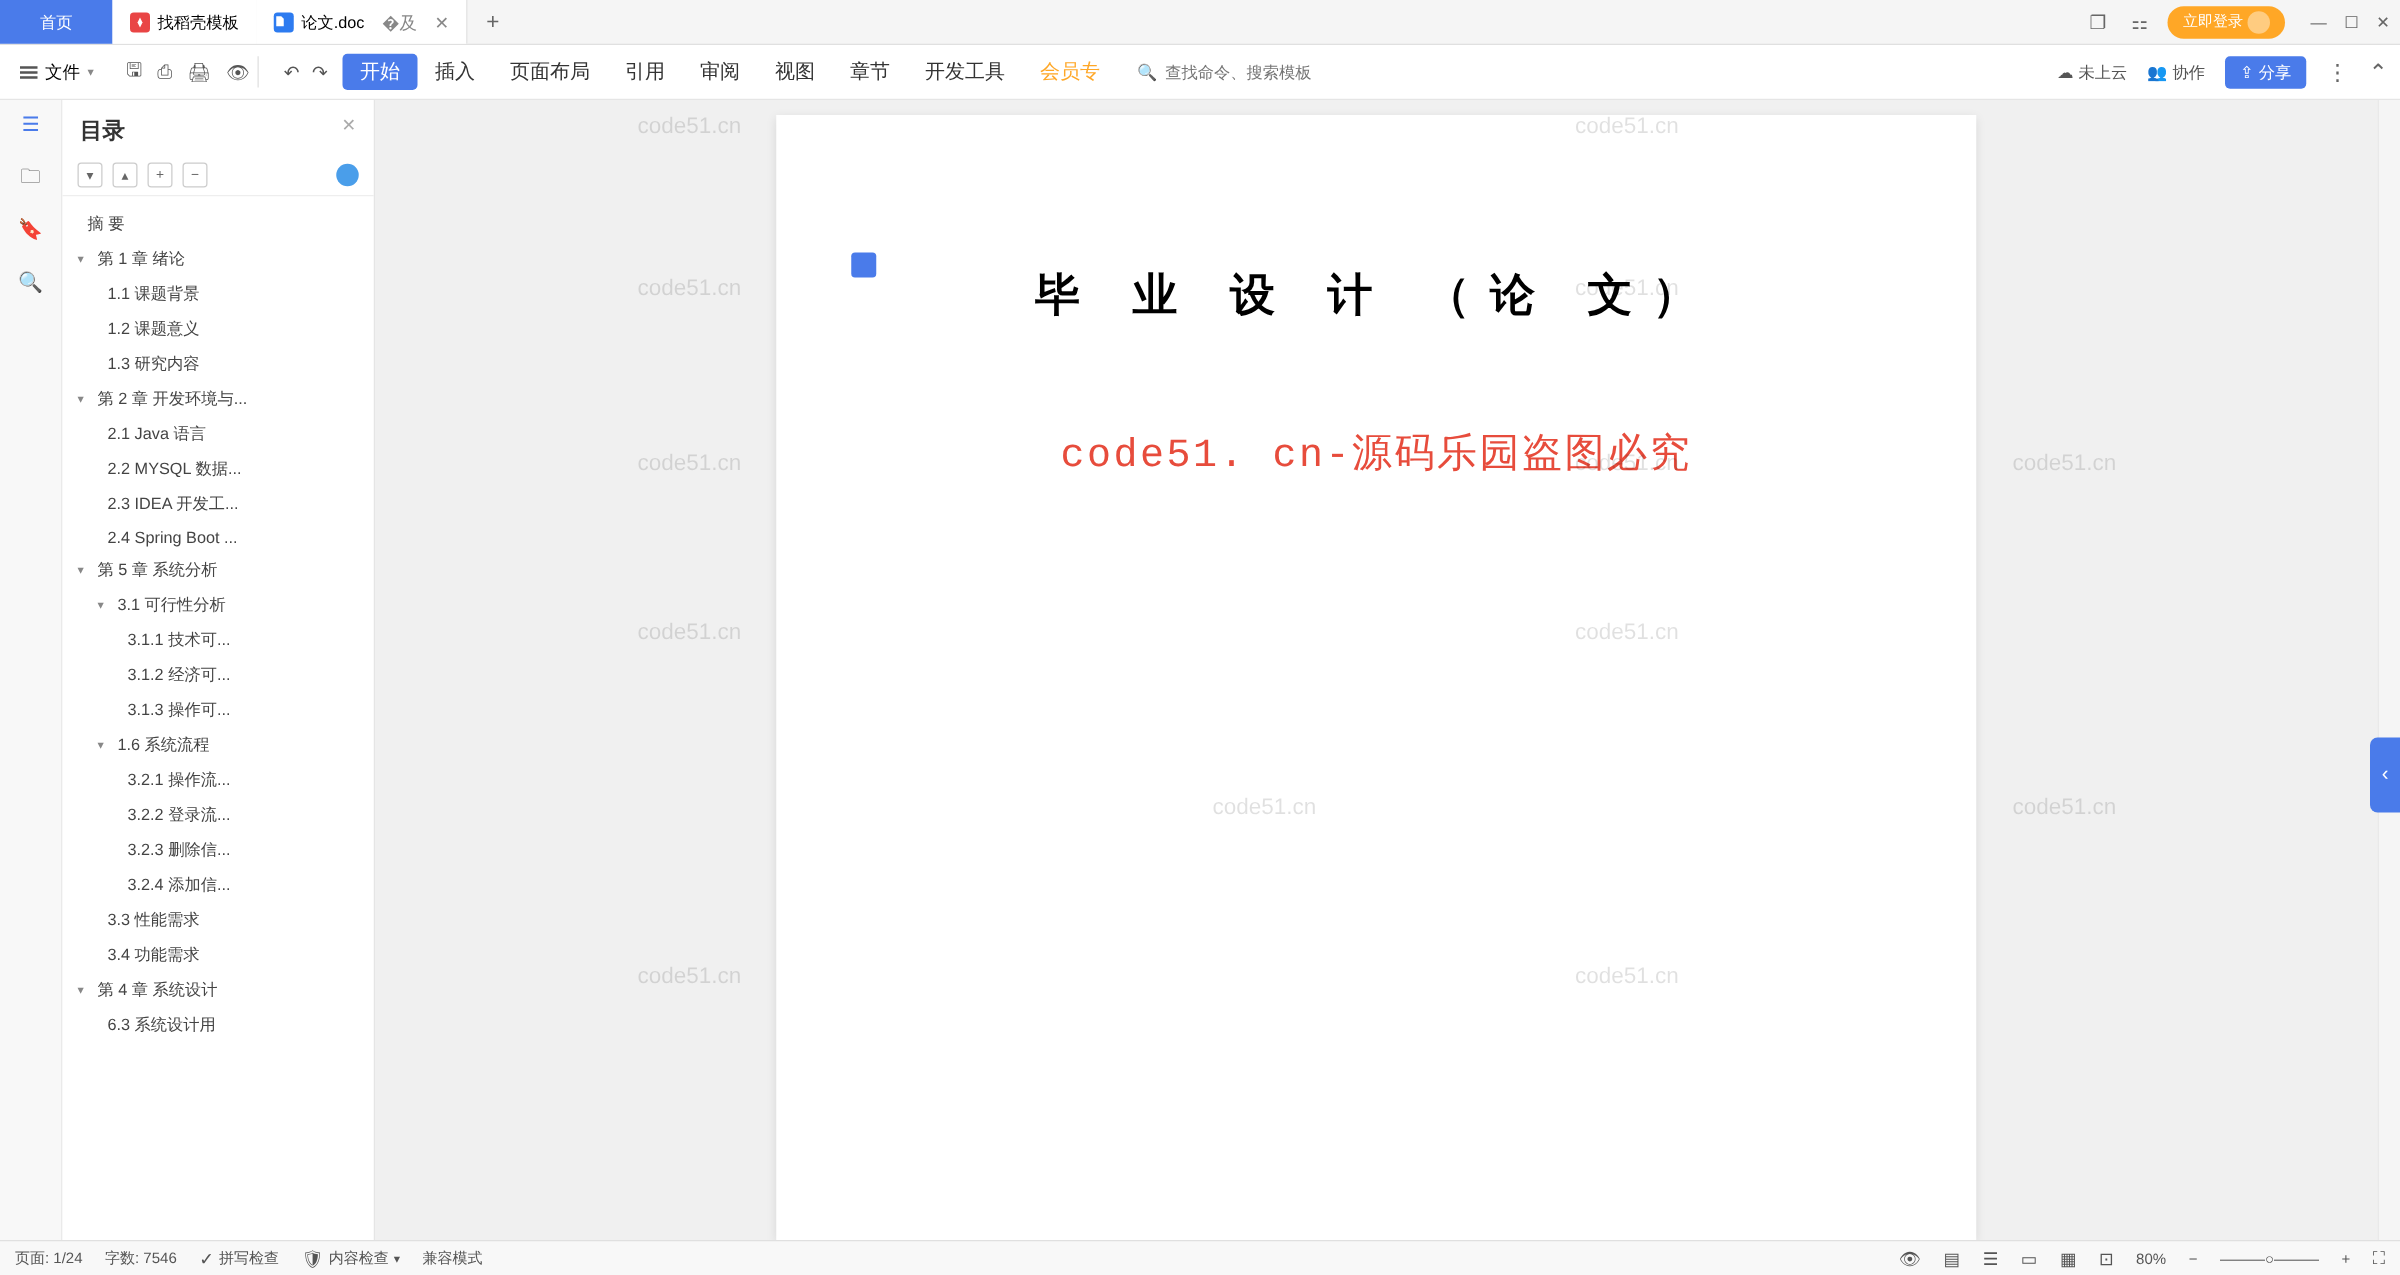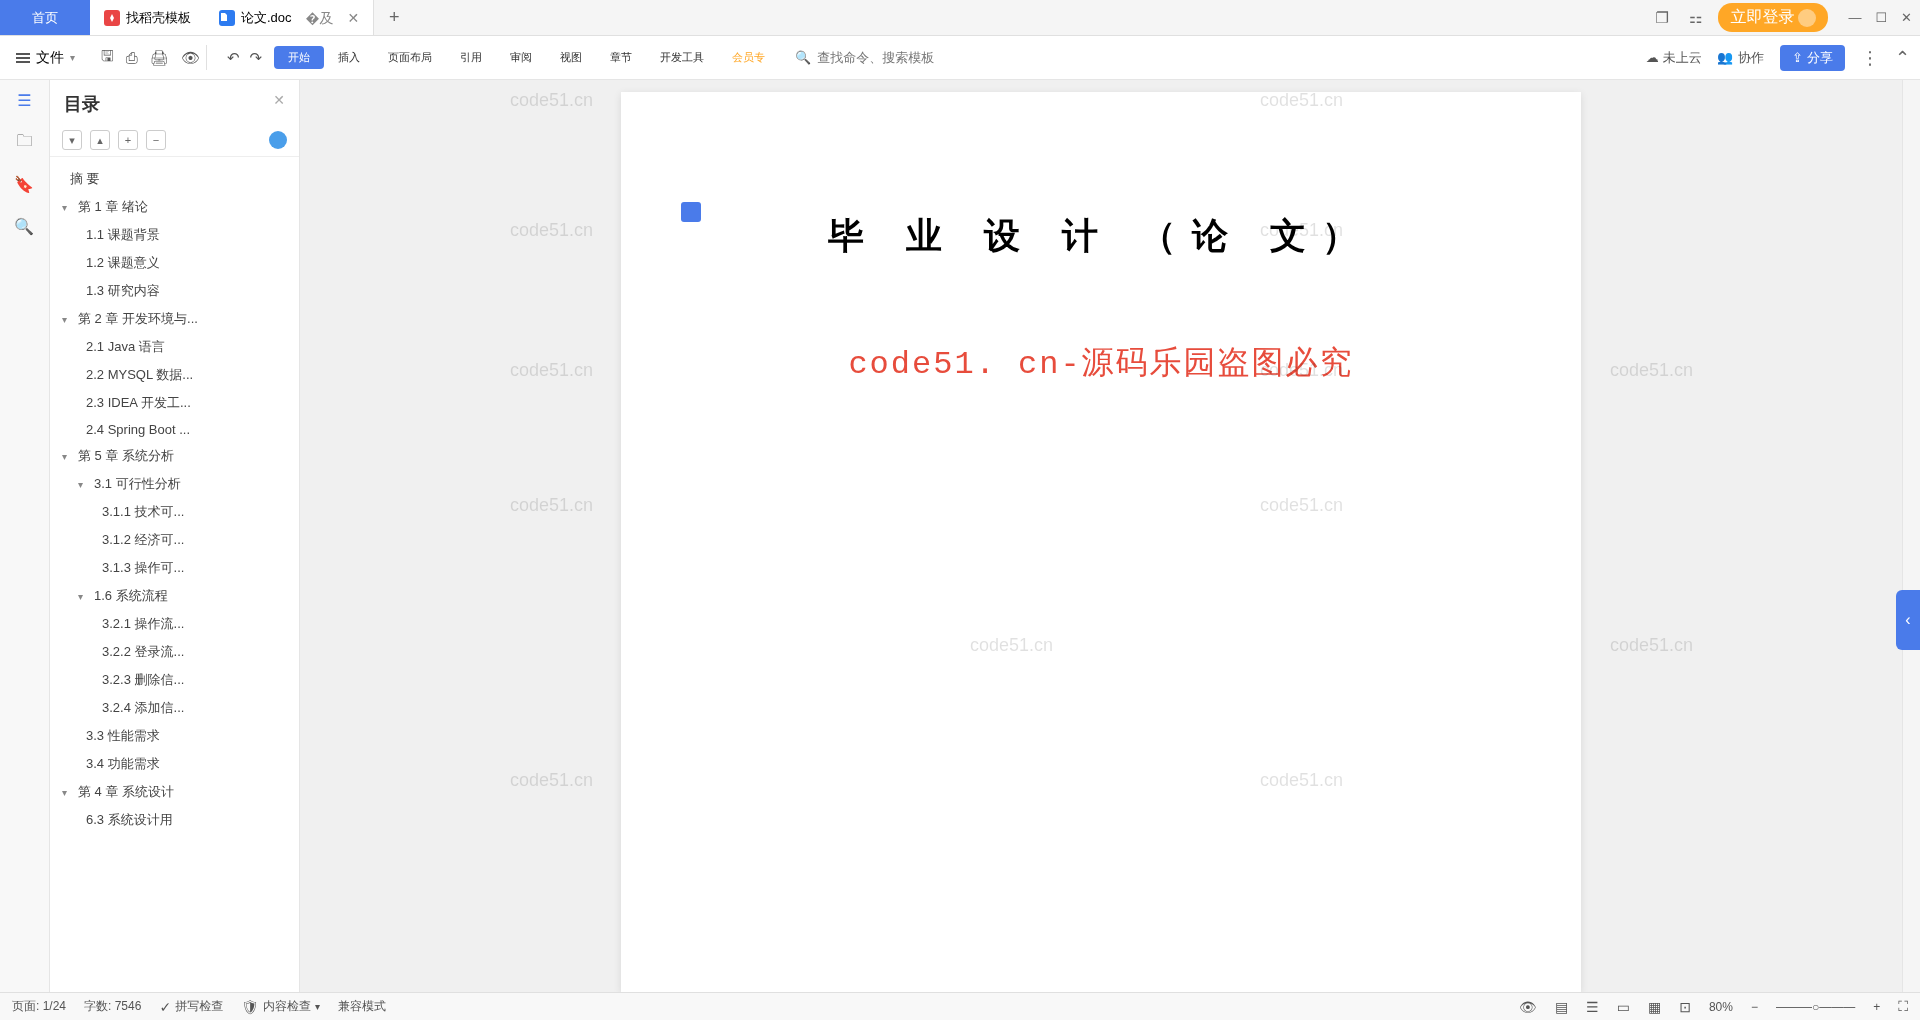--- a/index.html
+++ b/index.html
@@ -11,35 +11,35 @@
 .tab-home { background:#4a7bea; color:#fff; min-width:90px; justify-content:center; }
 .tab-2 { background:#fff; }
 .tab-2 .ticon { width:16px; height:16px; background:#e94545; border-radius:3px; display:flex; align-items:center; justify-content:center; }
 .tab-3 { background:#fff; border-right:1px solid #e0e0e0; }
 .tab-3 .ticon { width:16px; height:16px; background:#2d7bf0; border-radius:3px; }
 .tab-close { margin-left:8px; color:#888; font-size:14px; }
 .tab-new { width:40px; display:flex; align-items:center; justify-content:center; color:#666; font-size:18px; cursor:pointer; }
 .titlebar-spacer { flex:1; }
 .titlebar-right { display:flex; align-items:center; gap:12px; padding-right:8px; }
 .tb-icon { color:#666; font-size:15px; cursor:pointer; padding:4px; }
-.login-btn { background:#ffa726; color:#fff; border-radius:14px; padding:4px 12px; font-size:16px; display:flex; align-items:center; gap:4px; }
+.login-btn { background:#ffa726; color:#fff; border-radius:14px; padding:4px 12px; font-size:12px; display:flex; align-items:center; gap:4px; }
 .login-btn .avatar { width:18px; height:18px; border-radius:50%; background:#ffcc80; }
 .win-btns { display:flex; gap:14px; margin-left:8px; }
 .win-btn { color:#666; font-size:13px; cursor:pointer; }
 
 
 .menubar { height:44px; display:flex; align-items:center; padding:0 10px; gap:4px; border-bottom:1px solid #e5e5e5; }
 .menu-left { display:flex; align-items:center; gap:8px; padding-right:10px; }
 .file-btn { display:flex; align-items:center; gap:6px; font-size:14px; cursor:pointer; padding:4px 6px; }
 .hamburger { display:flex; flex-direction:column; gap:2px; }
 .hamburger span { width:14px; height:2px; background:#555; }
 .toolbar-icons { display:flex; align-items:center; gap:12px; padding:0 6px; border-right:1px solid #e0e0e0; margin-right:8px; }
 .ti { color:#555; font-size:15px; cursor:pointer; }
 .undo-redo { display:flex; align-items:center; gap:10px; padding:0 8px; }
-.menu-item { padding:4px 14px; font-size:11px; color:#333; cursor:pointer; border-radius:4px; }
+.menu-item { padding:4px 14px; font-size:16px; color:#333; cursor:pointer; border-radius:4px; }
 .menu-item.active { background:#4a7bea; color:#fff; }
 .menu-item.vip { color:#ffa726; }
 .menu-search { display:flex; align-items:center; gap:6px; margin-left:12px; color:#aaa; font-size:13px; }
 .menu-search input { border:none; outline:none; font-size:13px; width:160px; }
 .menubar-right { margin-left:auto; display:flex; align-items:center; gap:16px; }
 .mr-item { display:flex; align-items:center; gap:4px; font-size:13px; color:#555; cursor:pointer; }
 .share-btn { background:#4a7bea; color:#fff; padding:4px 12px; border-radius:4px; }
 .more-dots { font-size:18px; color:#666; cursor:pointer; }
 
 

